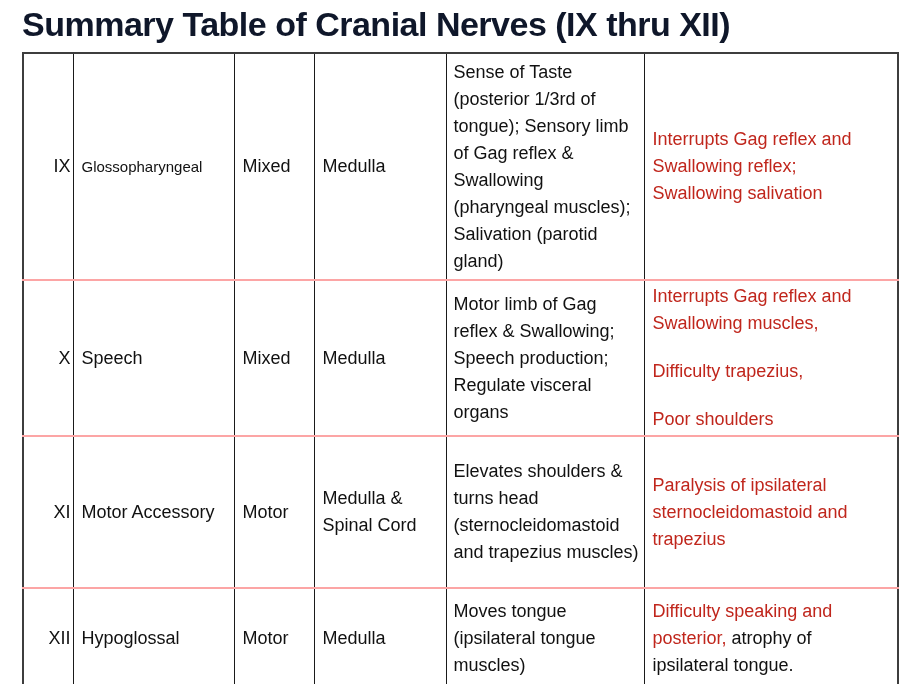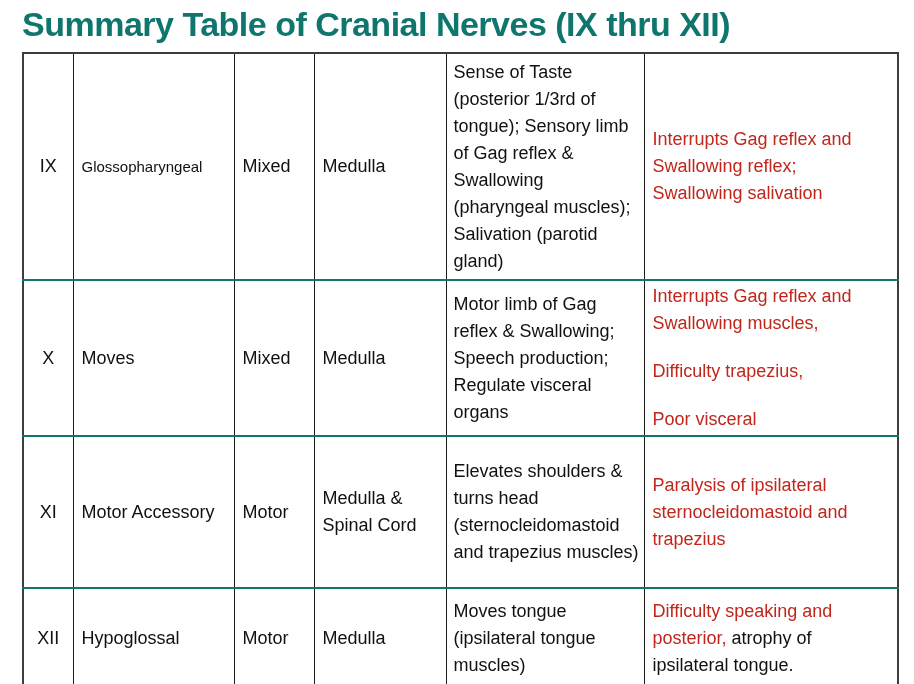--- a/index.html
+++ b/index.html
@@ -11,55 +11,55 @@
     color: #111;
   }
   .page { width: 914px; height: 684px; overflow: hidden; }
   h1.slide-title {
     margin: 0 0 0 22px;
     padding-top: 1px;
     font-size: 34px;
     line-height: 46px;
     font-weight: 700;
     letter-spacing: -0.5px;
-    color: #0f766e;
+    color: #0f172a;
     white-space: nowrap;
   }
   table.nerves {
     margin-left: 22px;
     margin-top: 5px;
     border-collapse: collapse;
     table-layout: fixed;
     width: 875px;
     border: 2px solid #3d3d3d;
   }
   td {
     border: 1px solid #1a1a1a;
     vertical-align: middle;
     padding: 2px 8px;
     font-size: 18px;
     line-height: 27px;
     color: #111;
     overflow: hidden;
   }
-  tr + tr td { border-top: 2px solid #0f766e; }
+  tr + tr td { border-top: 2px solid #fca5a5; }
   
   col.c-num    { width: 50px; }
   col.c-name   { width: 161px; }
   col.c-type   { width: 80px; }
   col.c-origin { width: 132px; }
   col.c-func   { width: 198px; }
   col.c-dmg    { width: 254px; }
 
   tr.r-ix  td { height: 227px; }
   tr.r-x   td { height: 145px; }
   tr.r-xi  td { height: 152px; }
   tr.r-xii td { height: 100px; }
 
-  td.numeral { text-align: center; padding: 2px 2px; }
+  td.numeral { text-align: right; padding: 2px 2px; }
   td.name-glosso { font-size: 15px; margin-left: 26px; }
   td.func { padding-left: 7px; padding-right: 4px; }
   td.damage p { margin: 0; }
   td.damage p.gap { margin-top: 21px; }
   .red { color: var(--red, #C0261C); }
   .blk { color: #111; }
 </style>
 </head>
 <body>
 
@@ -85,28 +85,28 @@
         <td>Medulla</td>
         <td class="func">Sense of Taste (posterior 1/3rd of tongue); Sensory limb of Gag reflex &amp; Swallowing (pharyngeal muscles); Salivation (parotid gland)</td>
         <td class="damage">
           <p><span class="red">Interrupts Gag reflex and Swallowing reflex;</span></p>
           <p><span class="red">Swallowing salivation</span></p>
         </td>
       </tr>
 
       <tr class="r-x">
         <td class="numeral">X</td>
-        <td>Moves</td>
+        <td>Speech</td>
         <td>Mixed</td>
         <td>Medulla</td>
         <td class="func">Motor limb of Gag reflex &amp; Swallowing; Speech production; Regulate visceral organs</td>
         <td class="damage">
           <p><span class="red">Interrupts Gag reflex and Swallowing muscles,</span></p>
           <p class="gap"><span class="red">Difficulty trapezius,</span></p>
-          <p class="gap"><span class="red">Poor visceral</span></p>
+          <p class="gap"><span class="red">Poor shoulders</span></p>
         </td>
       </tr>
 
       <tr class="r-xi">
         <td class="numeral">XI</td>
         <td>Motor Accessory</td>
         <td>Motor</td>
         <td>Medulla &amp; Spinal Cord</td>
         <td class="func">Elevates shoulders &amp; turns head (sternocleidomastoid and trapezius muscles)</td>
         <td class="damage">

